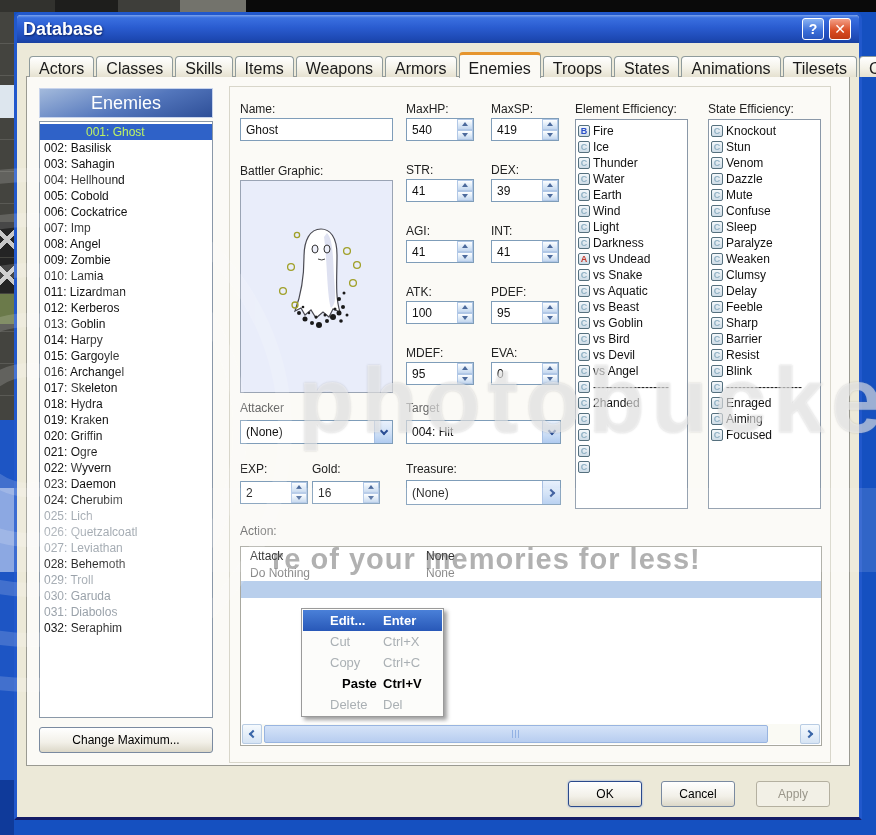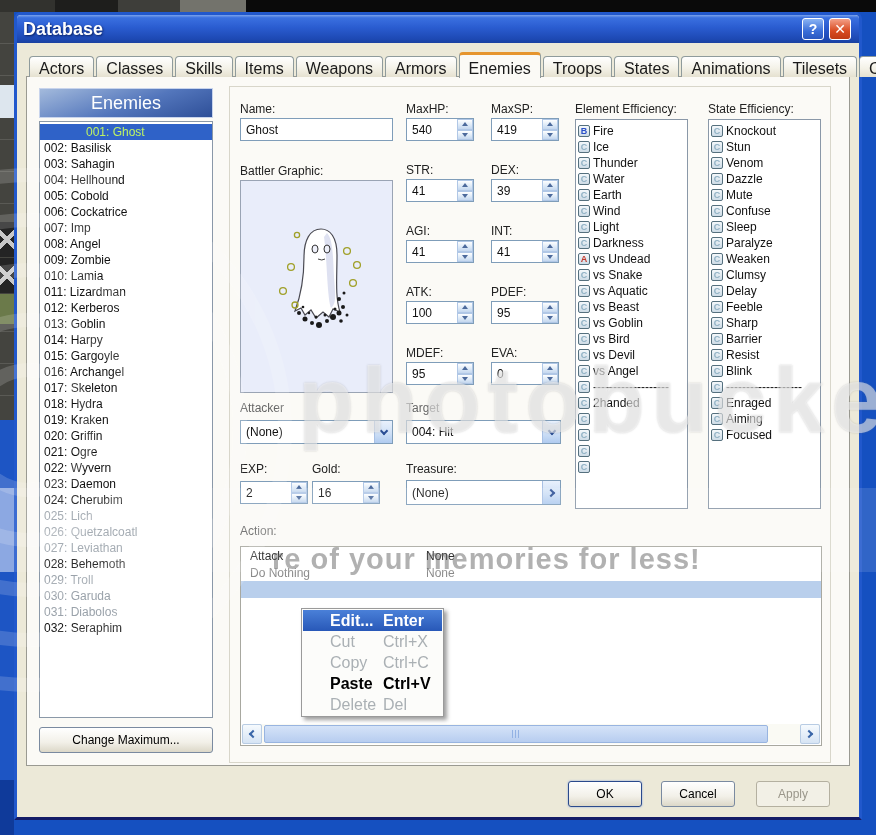--- a/index.html
+++ b/index.html
@@ -130,25 +130,25 @@
   .sb-track { flex:1; position:relative; background:#fafaf4; }
   .sb-thumb { position:absolute; left:2px; top:1px; bottom:1px; width:504px;
     background:linear-gradient(180deg,#d5e3f8,#b7cdf0); border:1px solid #98b4e0;
     border-radius:2px; display:flex; align-items:center; justify-content:center; }
   .sb-grip { width:9px; height:8px;
     background:repeating-linear-gradient(90deg,#93b2e4 0 1px,transparent 1px 3px); }
 
   
   .context-menu { position:absolute; left:274px; top:531px; width:143px; background:#fcfcfa;
     border:1px solid #9a9a9a; box-shadow:3px 3px 4px rgba(0,0,0,.38); z-index:10; padding:1px; }
-  .cm-item { height:21px; position:relative; display:flex; align-items:center; font-size:16px; }
+  .cm-item { height:21px; position:relative; display:flex; align-items:center; font-size:13px; }
   .cm-label { margin-left:27px; }
   .cm-short { position:absolute; left:80px; }
   .cm-item.highlighted { background:linear-gradient(180deg,#4a80d8,#2858b8); color:#fff; font-weight:bold; }
-  .cm-item.enabled { color:#000; font-weight:bold; }
+  .cm-item.enabled { color:#000; font-weight:bold;padding-left:12px; }
   .cm-item.disabled { color:#aab0b4; }
 
   
   .dlg-btn { position:absolute; width:74px; height:26px; top:738px; }
   .ok-btn { left:551px; border-color:#2a4a8c; box-shadow:0 0 2px #7a9ae0; }
   .cancel-btn { left:644px; }
   .apply-btn { left:739px; color:#9a968a; border-color:#b4b0a0;
     background:#f2f0e6; }
 
   

